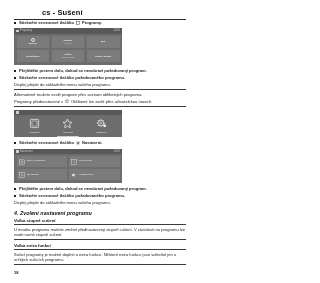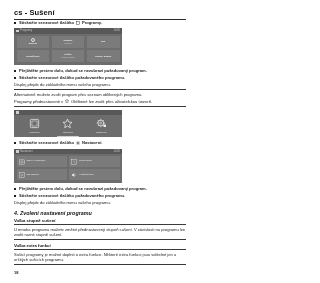--- a/index.html
+++ b/index.html
@@ -11,21 +11,21 @@
     overflow: hidden;
   }
   .page { position: relative; width: 200px; height: 283px; padding: 0; }
 
   
   .page-header {
     position: absolute; left: 14px; top: 8px; width: 172px;
   }
   .page-header .title {
     font-size: 7.5px; font-weight: bold; letter-spacing: .1px;
-    color: #111; line-height: 9px;
+    color: #111; line-height: 9px; margin-left: 28px;
   }
   .header-rule {
     margin-top: 1.5px; width: 172px; height: 1px; background: #2b2b2b;
   }
 
   
   .body { position: absolute; left: 14px; top: 20px; width: 172px; }
 
   
   .bullet {

